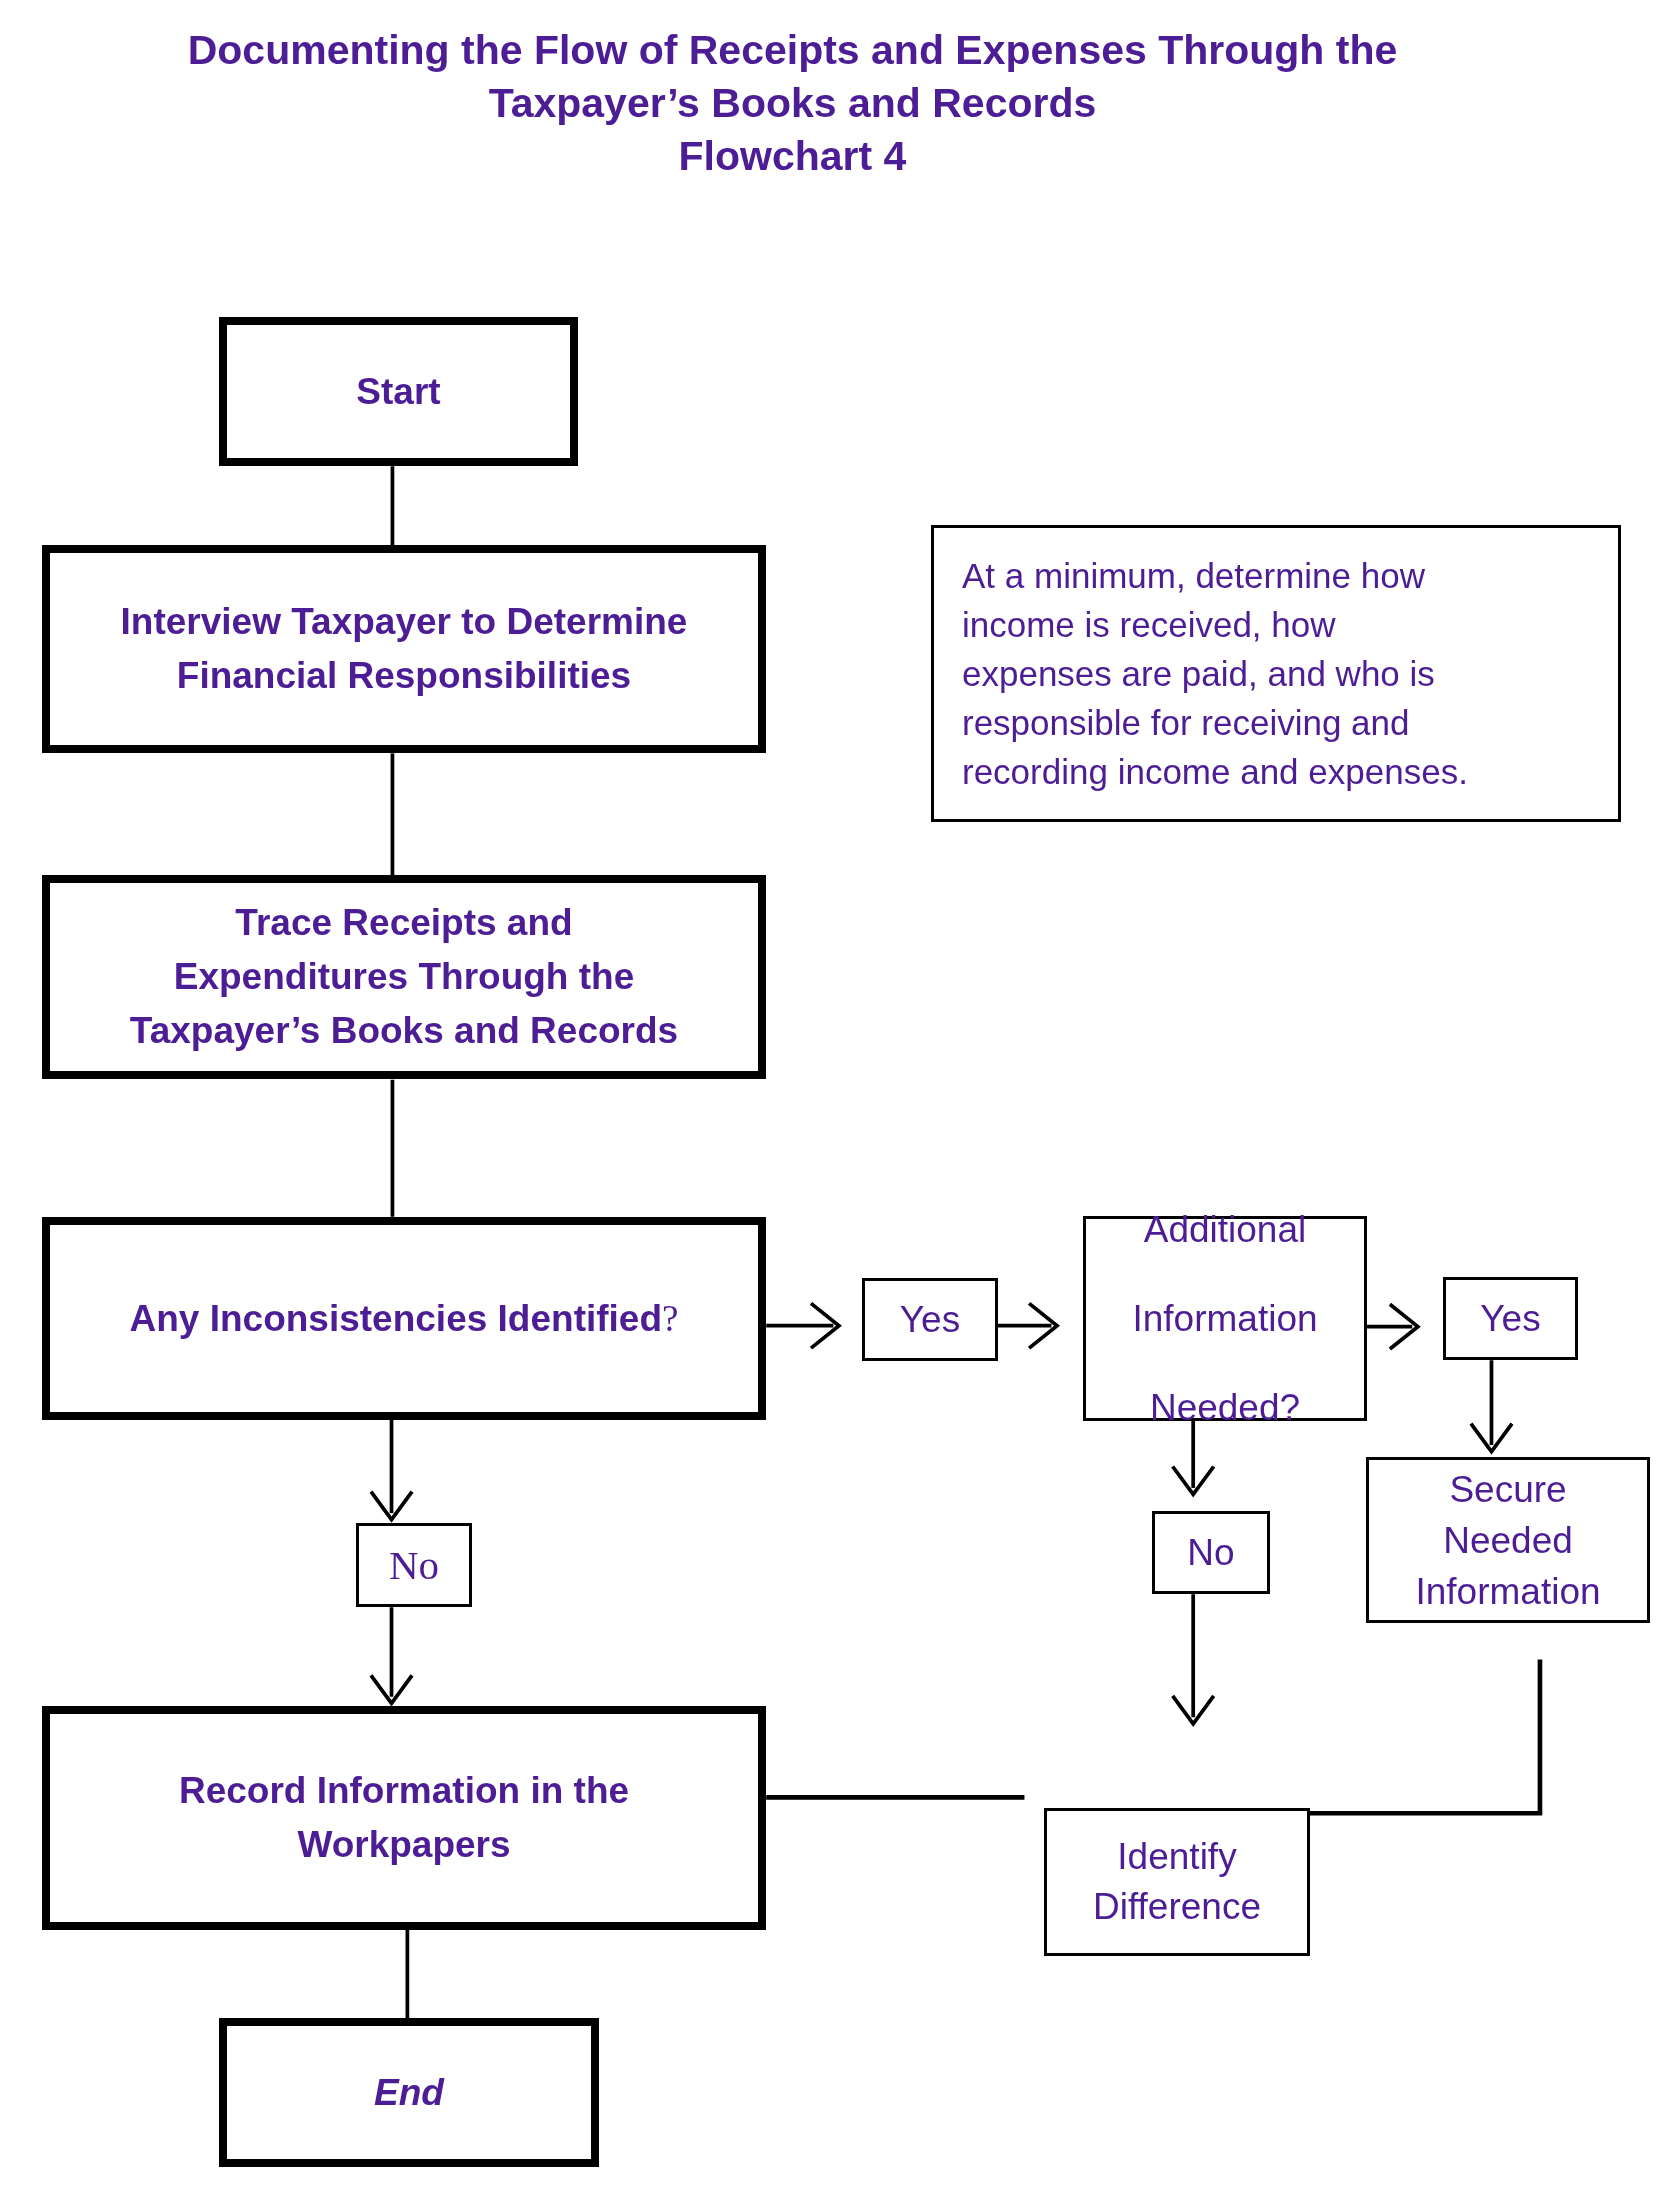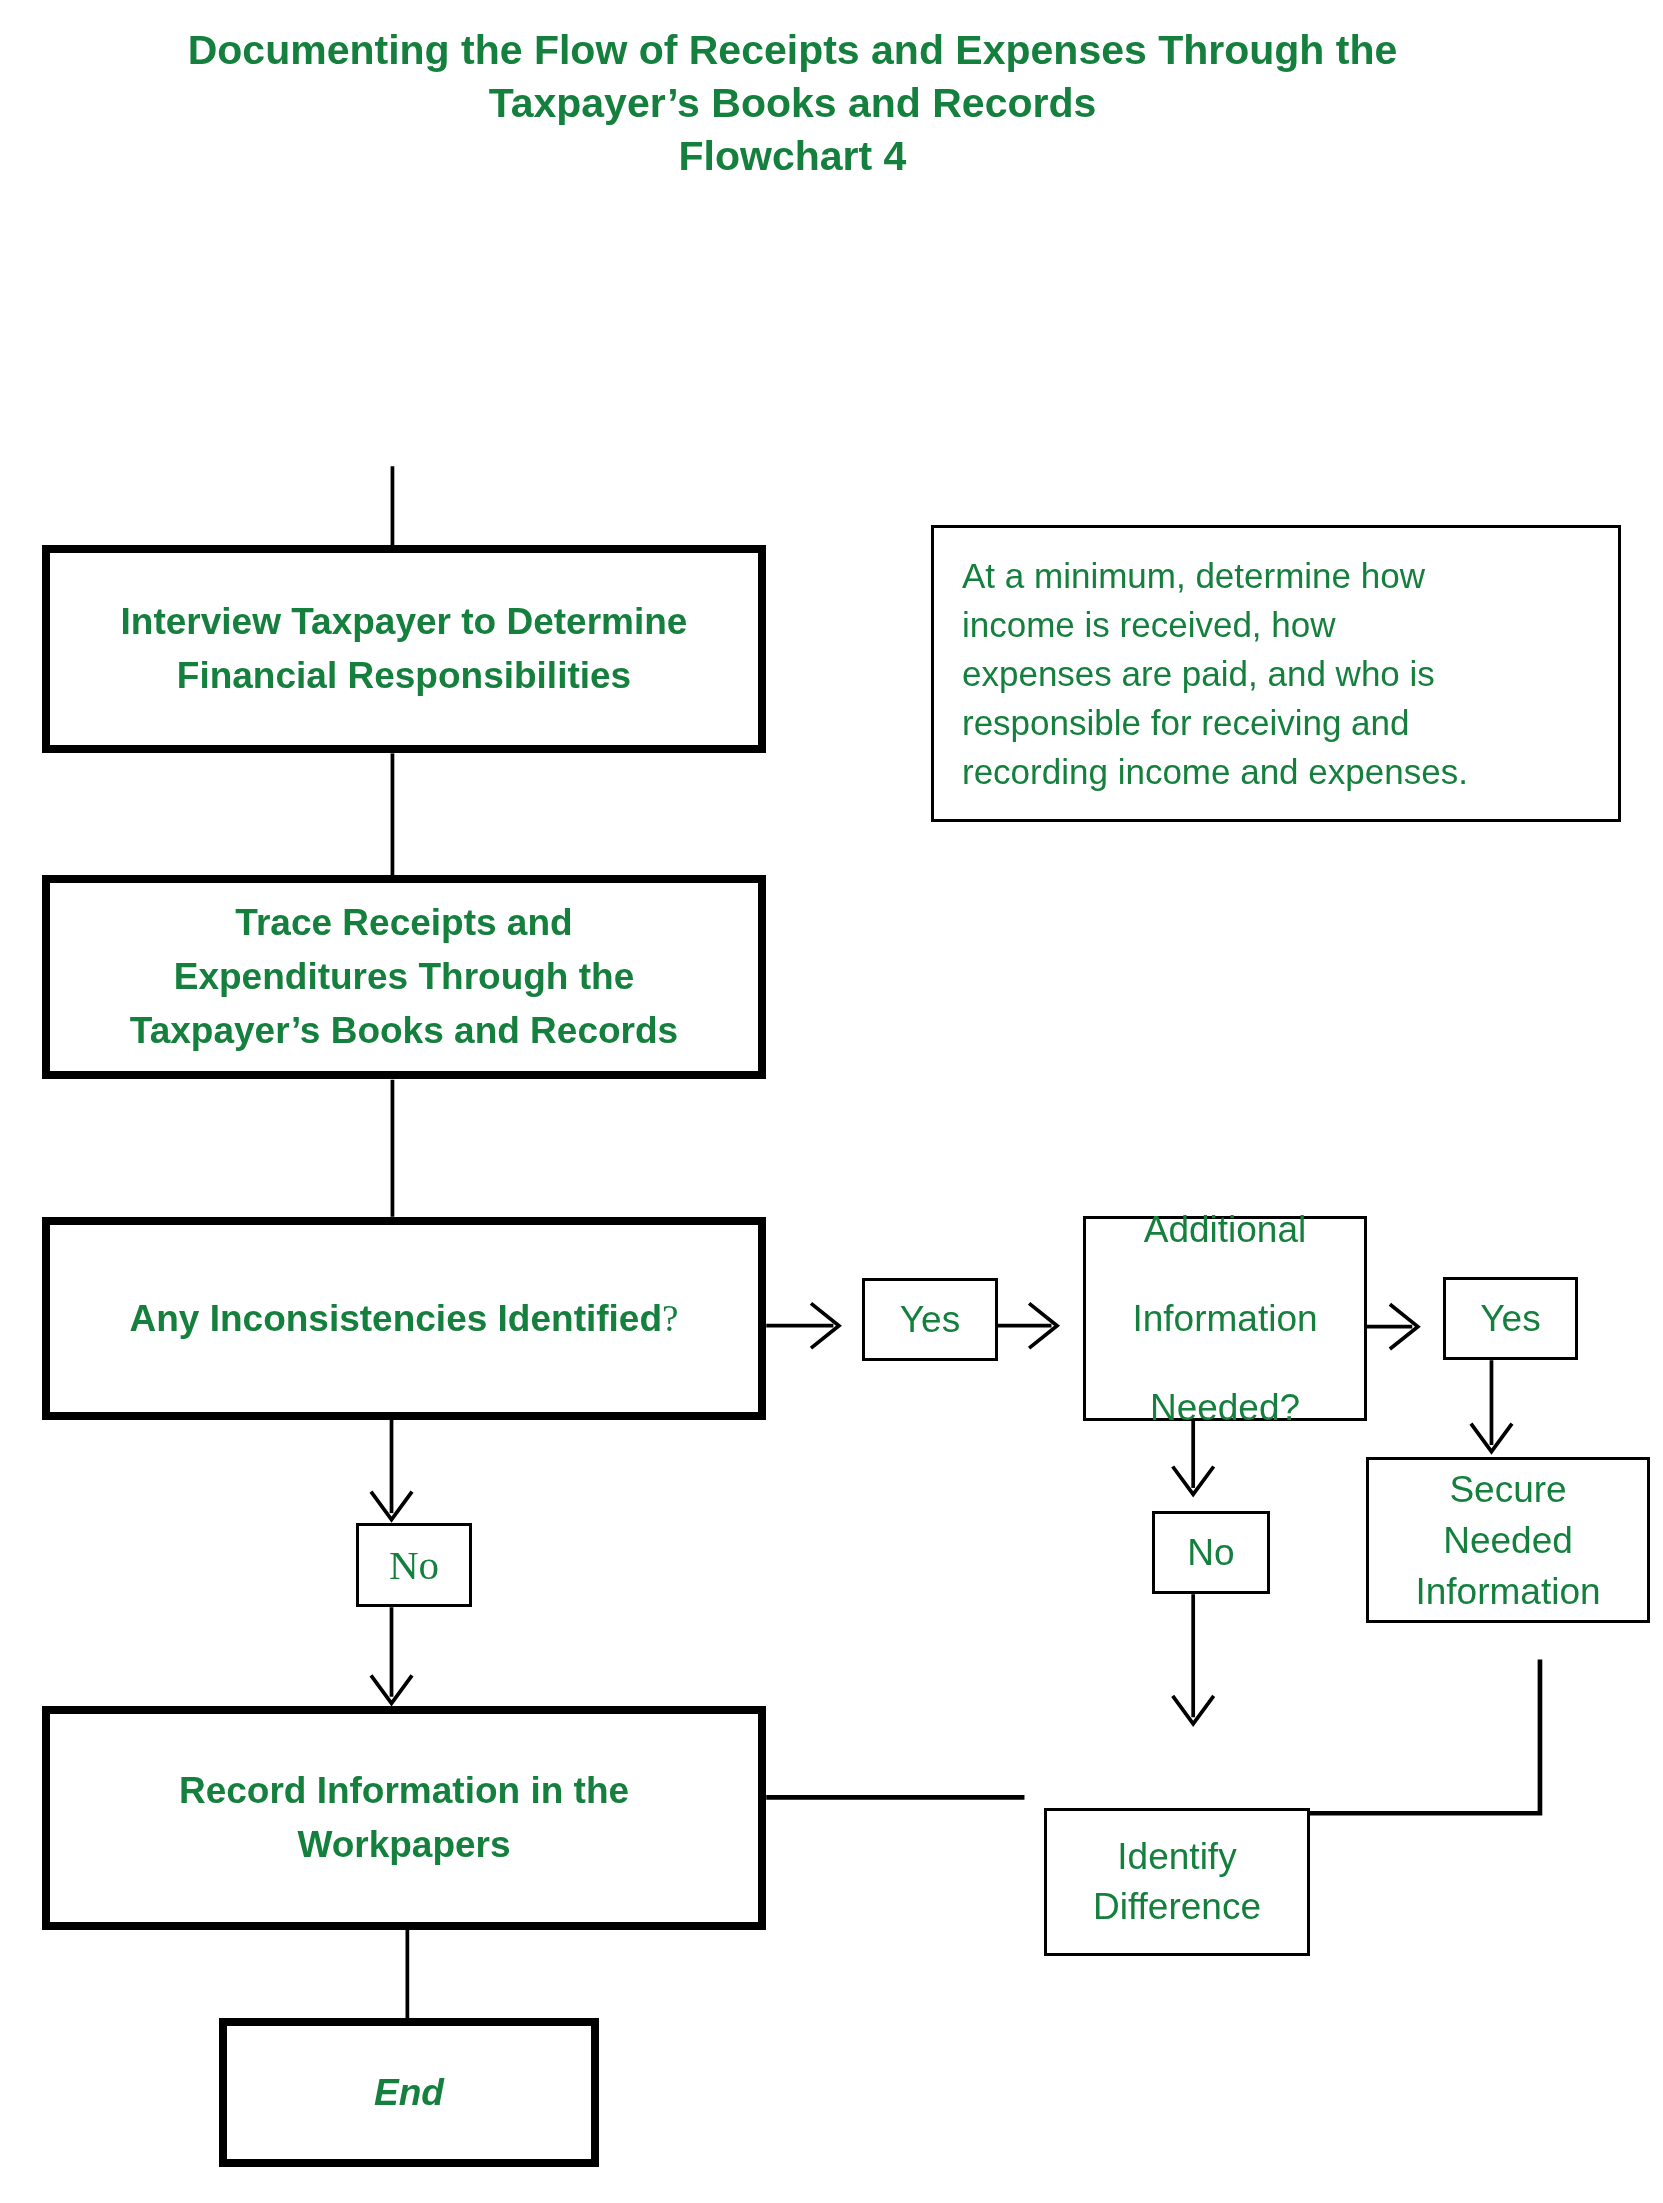--- a/index.html
+++ b/index.html
@@ -1,17 +1,17 @@
 <!DOCTYPE html>
 <html style="font-size:15px"><head>
 <meta charset="utf-8">
 <style>
   html,body{margin:0;padding:0;background:#ffffff;}
   #page{position:relative;width:1663px;height:2204px;background:#fff;
-        font-family:"Liberation Sans",sans-serif;color:#15803d;overflow:hidden;}
+        font-family:"Liberation Sans",sans-serif;color:#4c1d95;overflow:hidden;}
   #connectors{position:absolute;left:0;top:0;z-index:0;}
   .node{position:absolute;box-sizing:border-box;background:#fff;z-index:1;
         display:flex;flex-direction:column;align-items:center;justify-content:center;
         text-align:center;}
   .thick{border:8.4px solid #000;}
   .thin{border:3.7px solid #000;margin-left:19px;}
   .bold-label{font-weight:bold;font-size:37px;line-height:54px;}
   .reg-label{font-weight:normal;font-size:37px;line-height:52px;}
   .title{position:absolute;left:70px;top:24px;width:1445px;text-align:center;
          font-weight:bold;font-size:41px;line-height:53px;z-index:1;}
@@ -63,20 +63,23 @@
 
     <line x1="437" y1="2070" x2="437" y2="2165"></line>
   </svg>
 
   <div class="title">
     <div>Documenting the Flow of Receipts and Expenses Through the</div>
     <div>Taxpayer’s Books and Records</div>
     <div>Flowchart 4</div>
   </div>
 
+  <div class="node thick bold-label" style="left:219px;top:317px;width:359px;height:149px;">
+    <div>Start</div>
+  </div>
 
   <div class="node thick bold-label" style="left:42px;top:545px;width:724px;height:208px;">
     <div>Interview Taxpayer to Determine</div>
     <div>Financial Responsibilities</div>
   </div>
 
   <div class="node thin note" style="left:912px;top:525px;width:690px;height:297px;">
     <div>At a minimum, determine how</div>
     <div>income is received, how</div>
     <div>expenses are paid, and who is</div>

